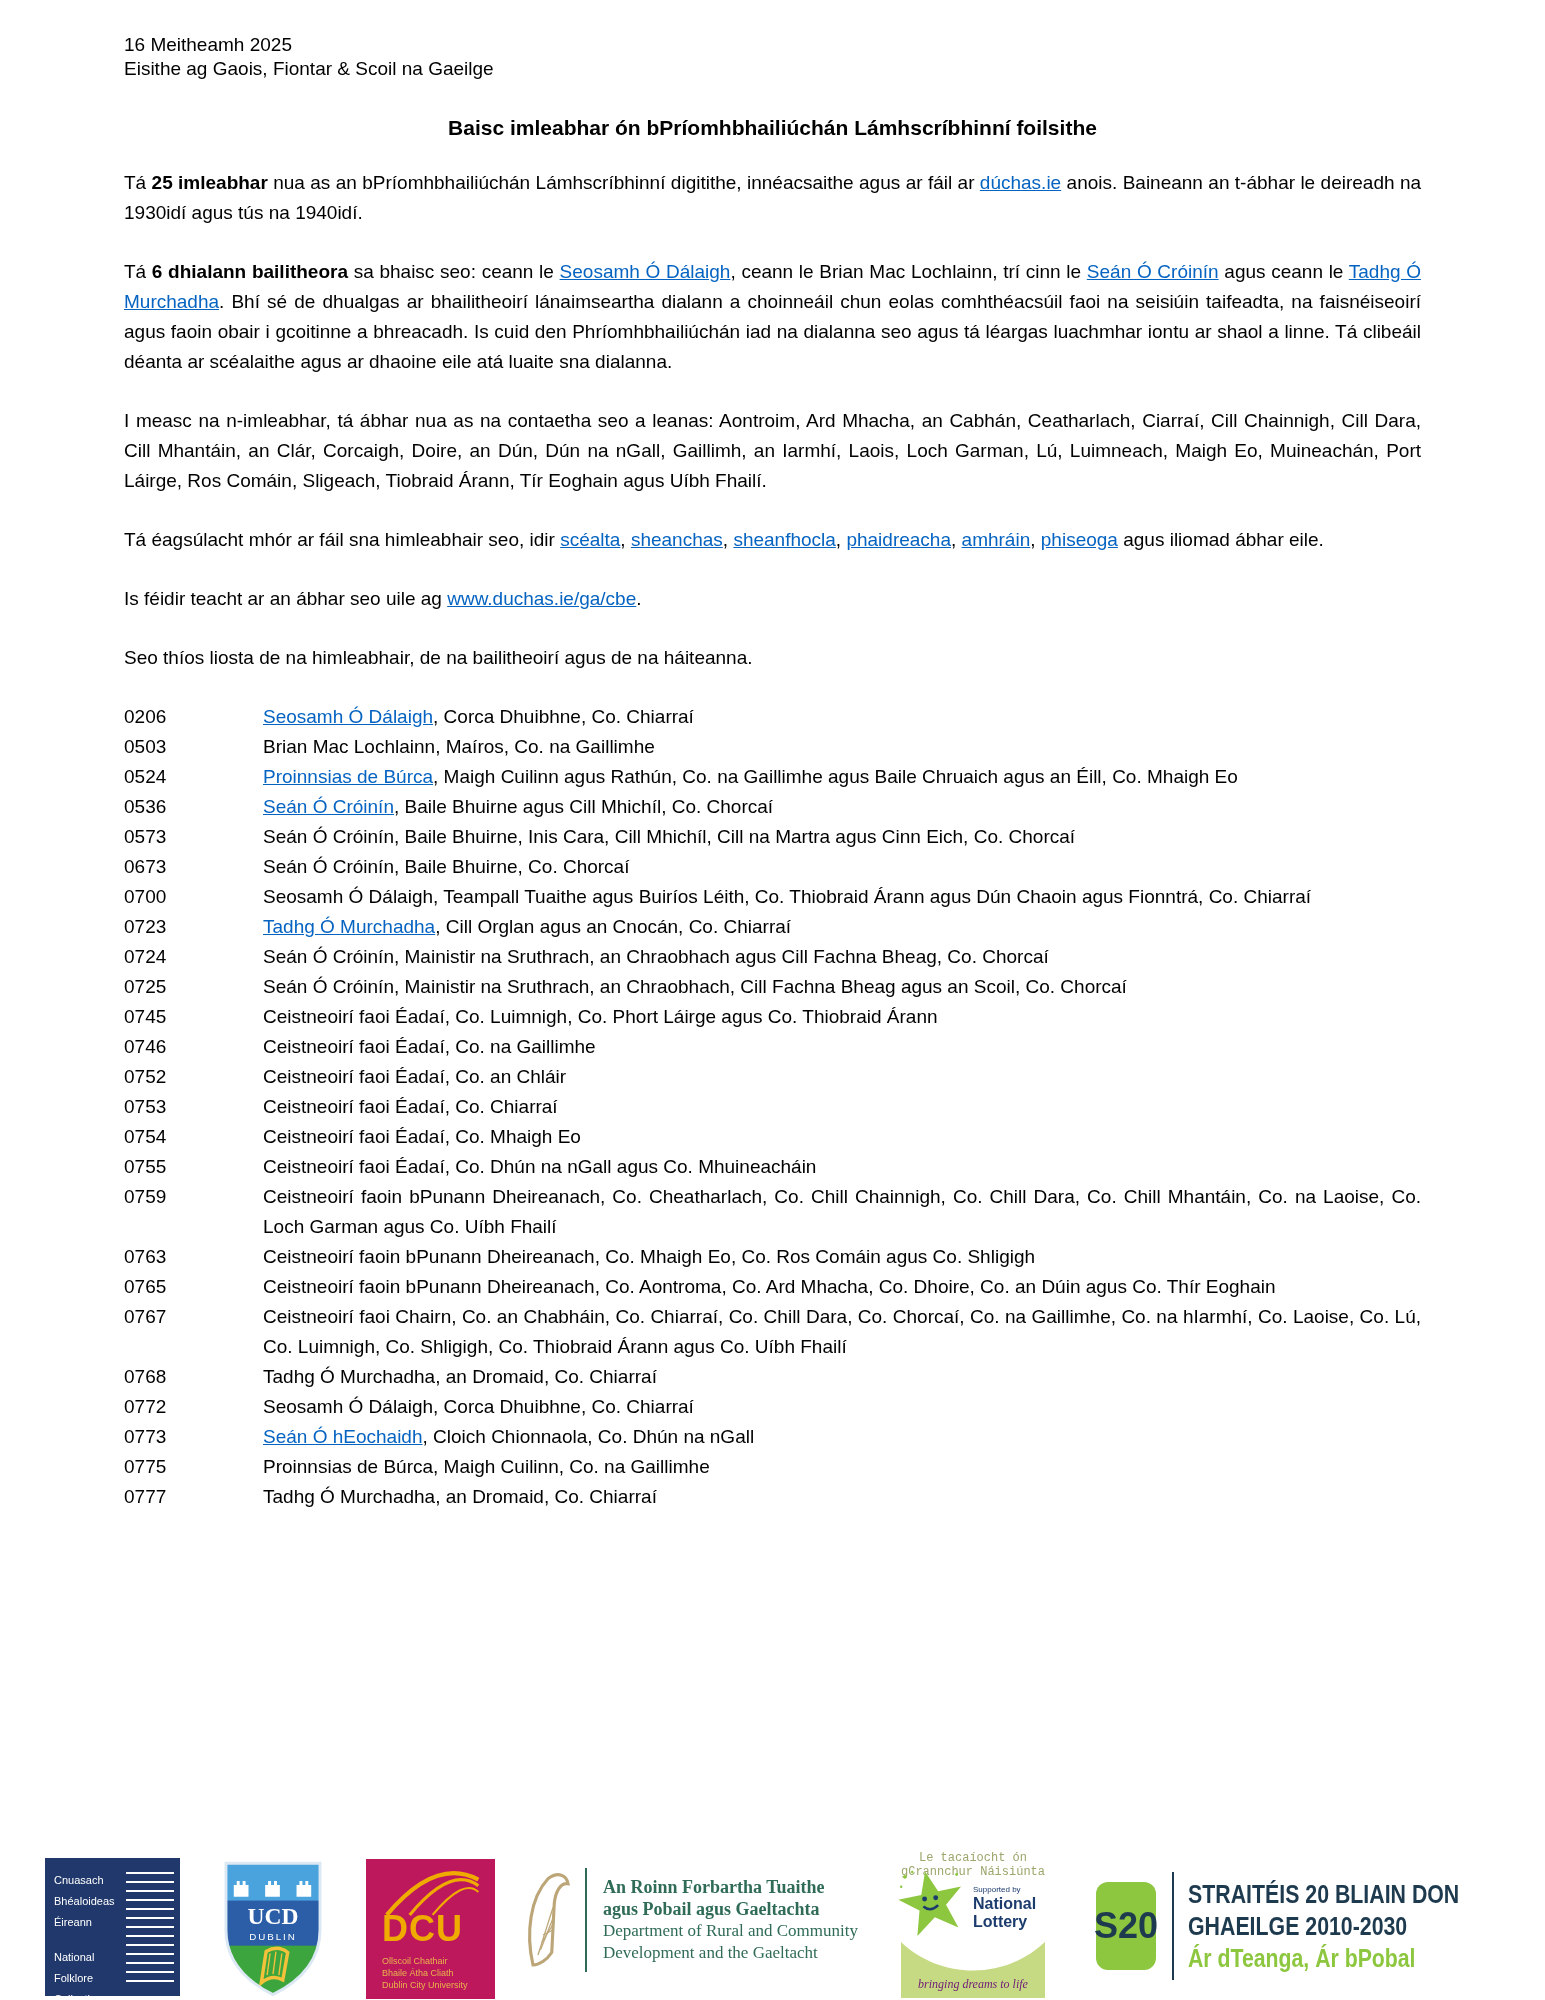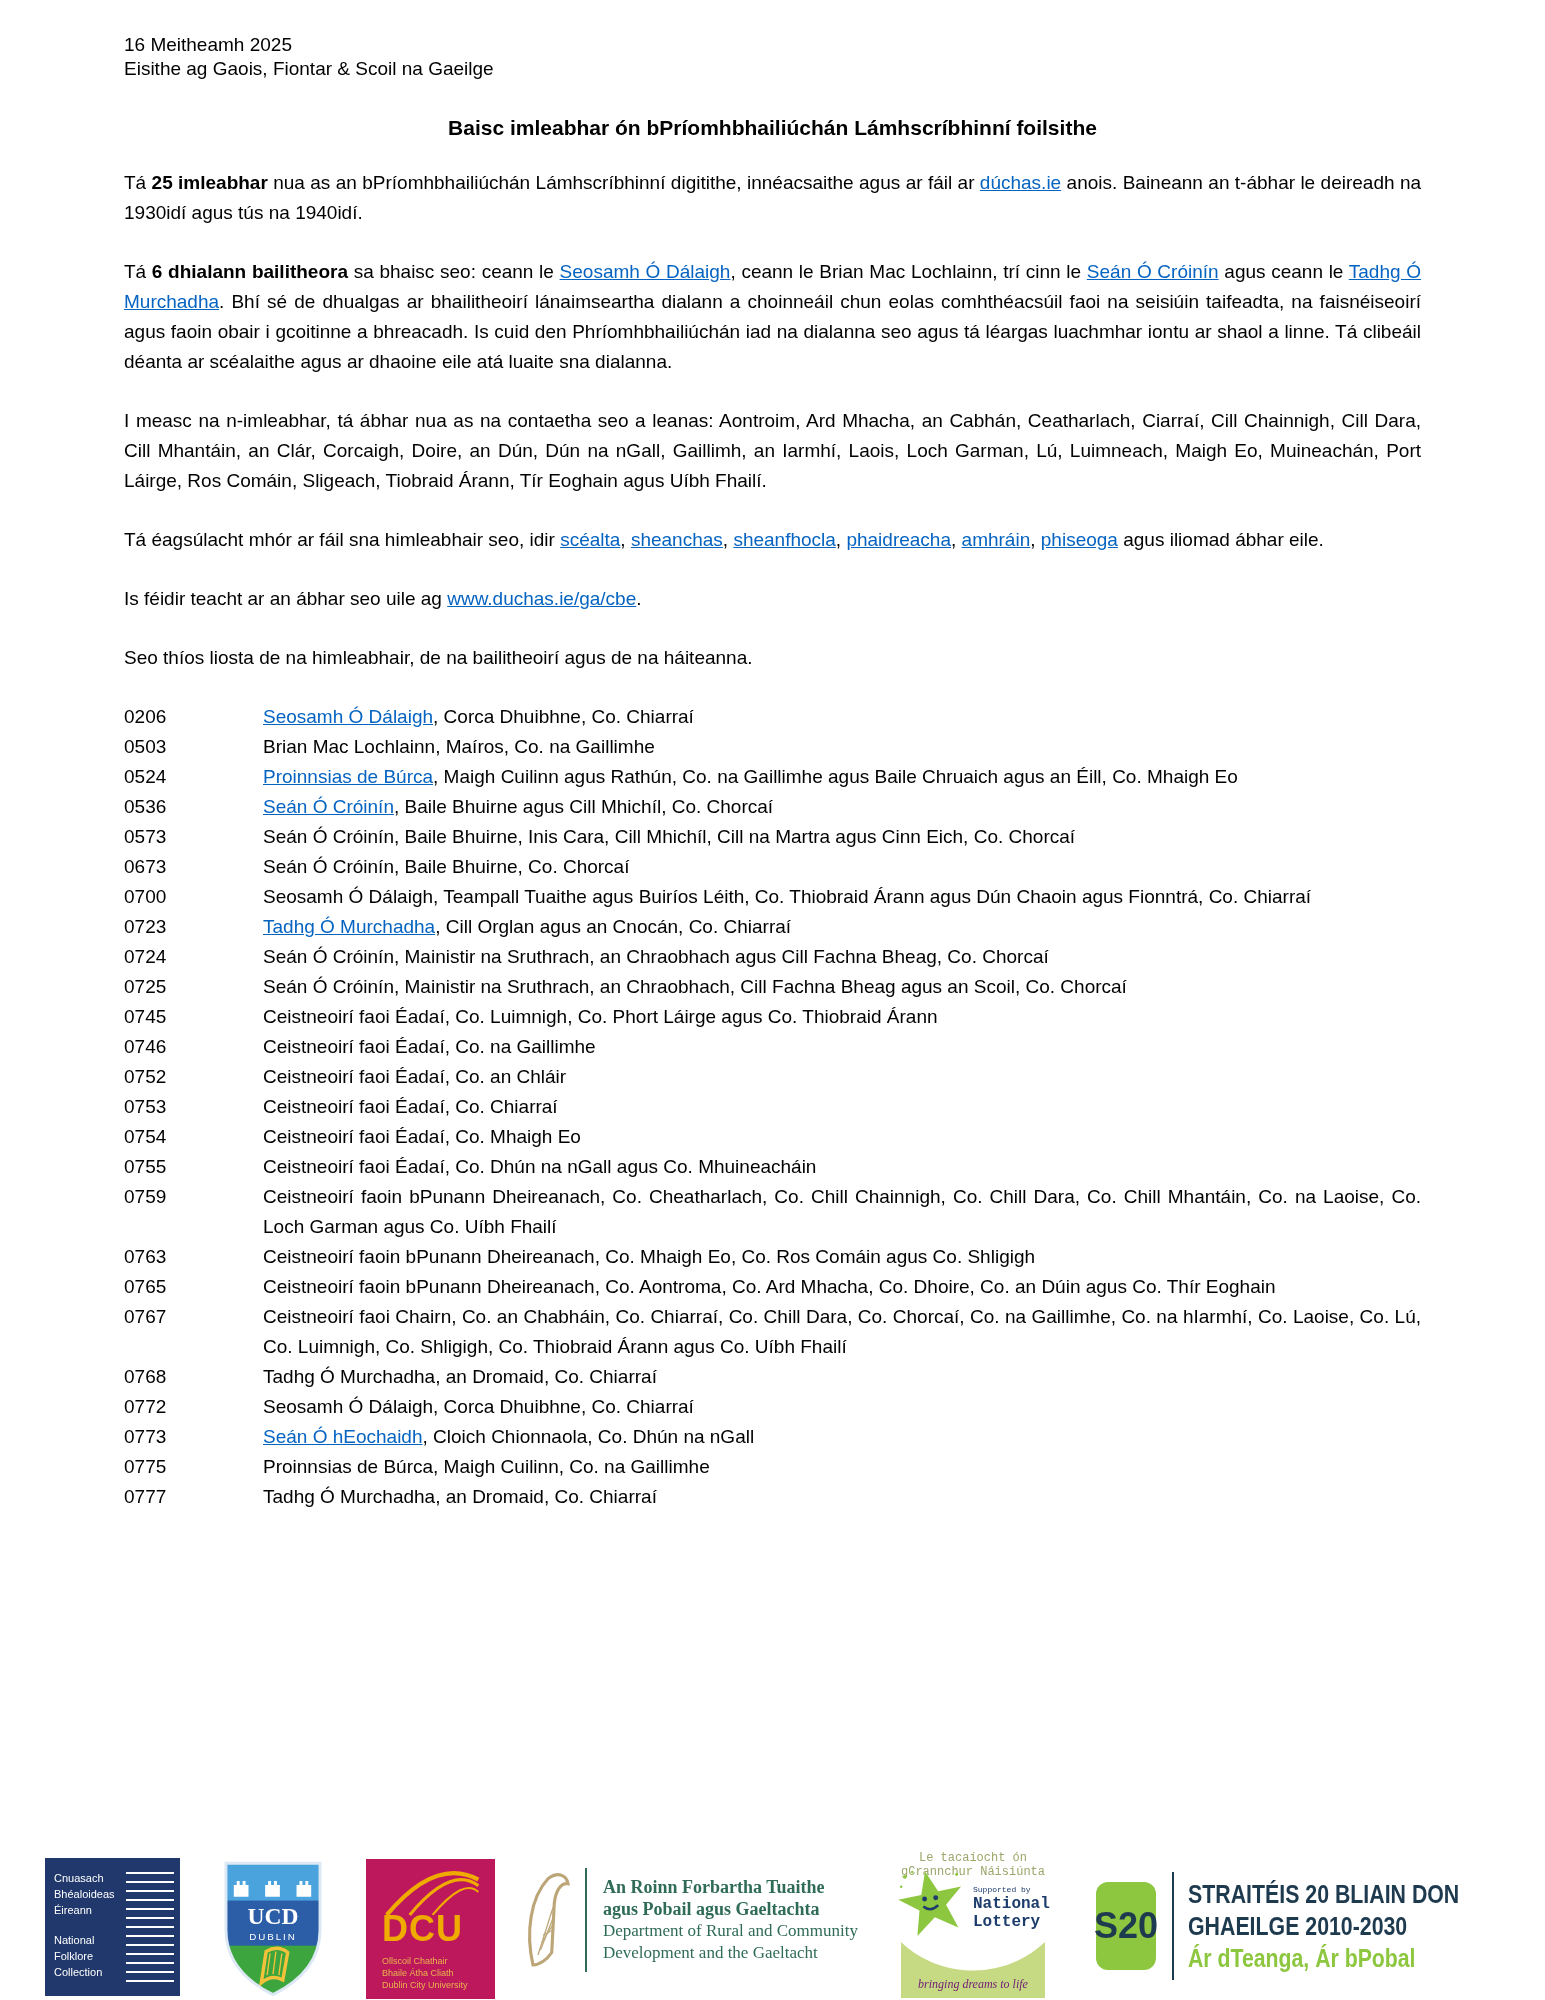--- a/index.html
+++ b/index.html
@@ -70,21 +70,21 @@
   .nfc-logo {
     position: absolute;
     left: 45px; top: 13px;
     width: 135px; height: 138px;
     background: #20386b;
     display: flex;
     padding: 12px 6px 12px 9px;
   }
   .nfc-texts { flex: 1 1 auto; color: #fff; }
   .nfc-irish, .nfc-english {
-    font-size: 11px; line-height: 16px; width: 72px;
+    font-size: 11px; line-height: 21px; width: 72px;
   }
   .nfc-irish { margin-bottom: 14px; }
   .nfc-stripes {
     flex: 0 0 48px;
     background: repeating-linear-gradient(to bottom, #ffffff 0 2px, transparent 2px 9px);
     margin: 2px 0;
   }
 
   
   .ucd-logo {
@@ -150,21 +150,20 @@
     text-align: center;
     font-size: 12px;
     color: #9aa66a;
     font-family: Liberation Mono, monospace;
   }
   .lottery-star { position: absolute; left: 2px; top: 22px; width: 74px; height: 74px; }
   .lottery-name {
     position: absolute;
     left: 80px; top: 40px;
     color: #1c3c6e;
-    font-family: Liberation Mono, monospace;
   }
   .lottery-supported { font-size: 8px; line-height: 10px; }
   .lottery-title { font-weight: bold; font-size: 16px; line-height: 18px; }
   .lottery-wave { position: absolute; left: 8px; bottom: 2px; width: 144px; height: 62px; }
   .lottery-tagline {
     position: absolute;
     left: 0; right: 0; bottom: 8px;
     text-align: center;
     font-family: "Liberation Serif", serif;
     font-style: italic;

